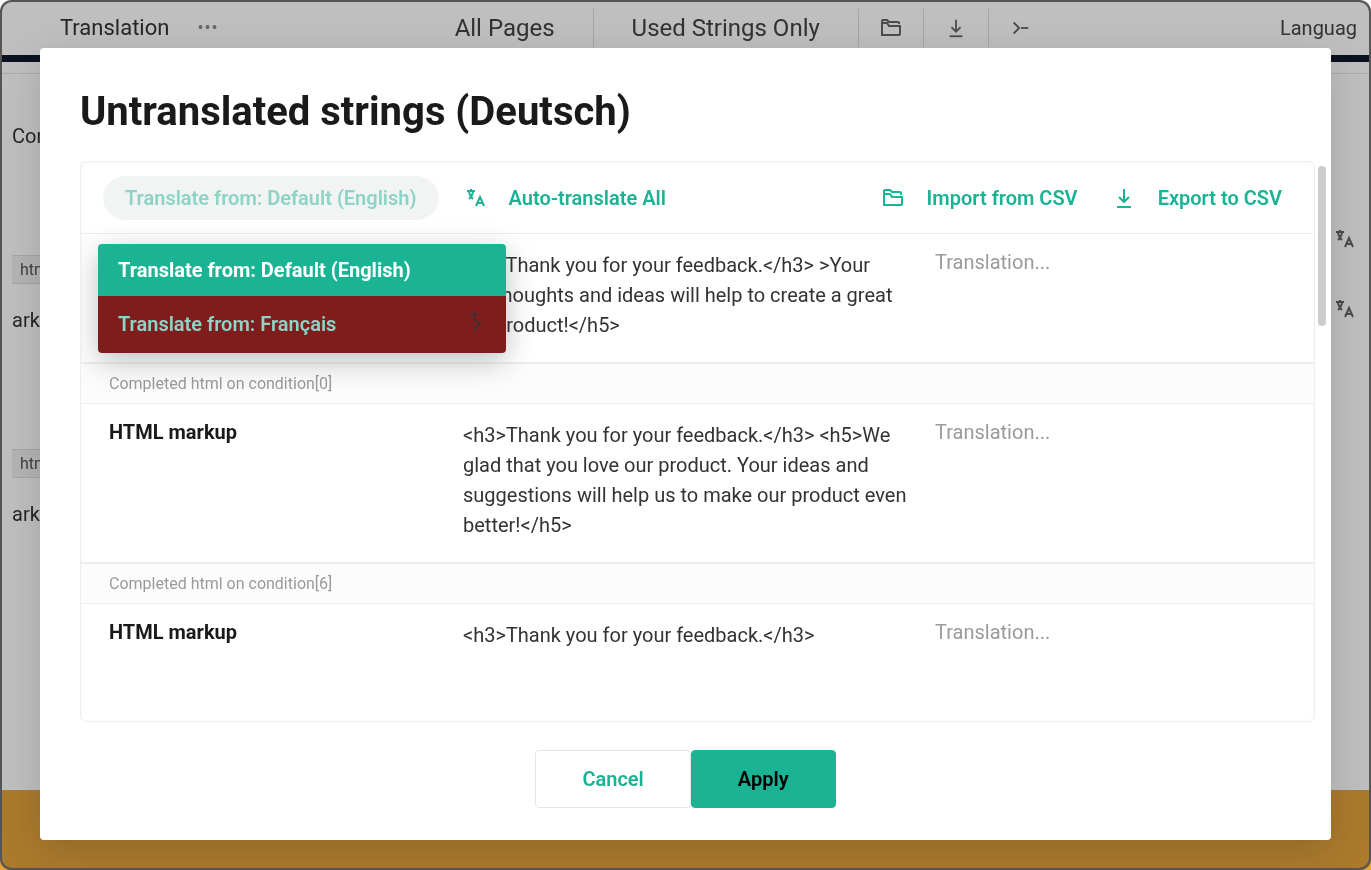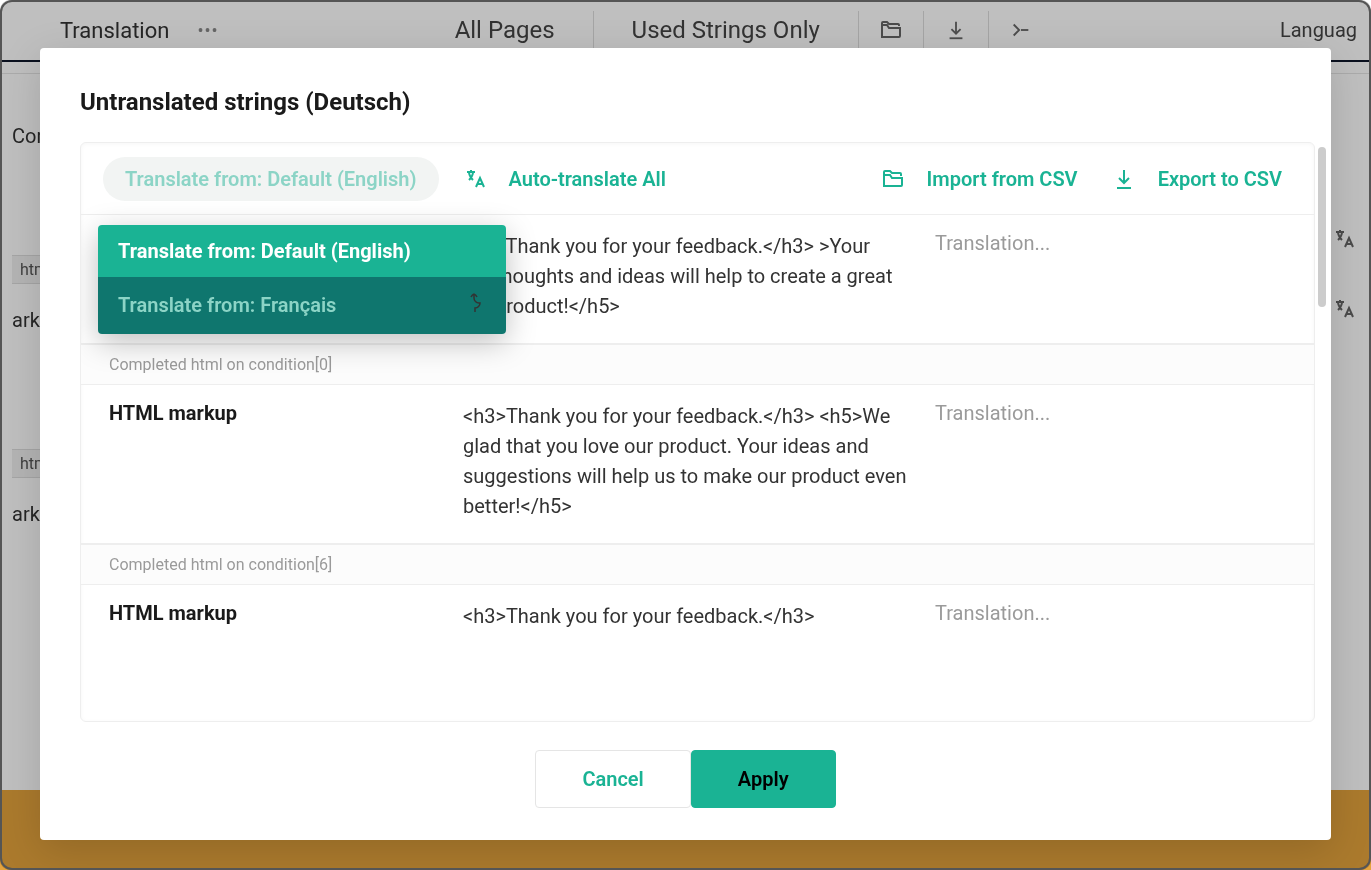--- a/index.html
+++ b/index.html
@@ -1,56 +1,56 @@
 <!DOCTYPE html>
 <html><head>
 <meta charset="utf-8">
 <style>
   * { box-sizing: border-box; margin: 0; padding: 0; }
   html, body { width: 1371px; height: 870px; overflow: hidden; font-family: -apple-system, BlinkMacSystemFont, "Segoe UI", Roboto, Helvetica, Arial, sans-serif; color: #333; }
   body { background: #fff; position: relative; }
 
   
   .bg-page { position: absolute; inset: 0; background: #fff; }
-  .bg-topbar { display: flex; align-items: center; height: 62px; padding-left: 60px; gap: 12px; border-bottom: 2px solid #0f172a; }
+  .bg-topbar { display: flex; align-items: center; height: 62px; padding-left: 60px; gap: 12px; border-bottom: 7px solid #0f172a; }
   .bg-topbar .title { font-size: 22px; color: #333; }
   .bg-topbar .dots { color: #888; font-size: 18px; letter-spacing: 1px; margin-left: 10px; padding: 6px; }
   .bg-topbar .spacer { flex: 0 0 180px; }
   .bg-topbar .item { font-size: 24px; color: #444; padding: 0 26px; }
   .bg-topbar .divider { width: 1px; height: 38px; background: #ddd; }
   .bg-topbar .iconbtn { width: 40px; height: 40px; display: flex; align-items: center; justify-content: center; color: #666; }
   .bg-topbar .right { margin-left: auto; font-size: 20px; color: #444; padding-right: 14px; }
   .bg-second { height: 12px; border-bottom: 1px solid #e5e5e5; }
   .bg-left { position: absolute; left: 0; top: 110px; font-size: 20px; color: #333; }
   .bg-left .row { padding: 14px 12px; }
   .bg-left .small { font-size: 16px; color: #555; background: #f0f0f0; border: 1px solid #ddd; border-left: none; border-radius: 0 4px 4px 0; padding: 4px 8px; }
   .bg-xicon { position: absolute; right: 8px; width: 38px; height: 38px; display: flex; align-items: center; justify-content: center; color: #666; }
   .bg-banner { position: absolute; left: 0; right: 0; bottom: 0; height: 80px; background: #e5a33c; display: flex; align-items: center; justify-content: center; color: #fff; font-size: 20px; }
 
   
   .overlay { position: absolute; inset: 0; background: rgba(0,0,0,0.25); border-radius: 10px; }
   .modal { position: absolute; left: 40px; right: 40px; top: 48px; bottom: 30px; background: #fff; border-radius: 4px; box-shadow: 0 10px 40px rgba(0,0,0,0.15); display: flex; flex-direction: column; }
-  .modal-title { font-size: 24px; font-weight: 700; padding: 40px 40px 26px; color: #1a1a1a; }
+  .modal-title { font-size: 40px; font-weight: 700; padding: 40px 40px 26px; color: #1a1a1a; }
   .modal-body { flex: 1; position: relative; padding: 0 16px 0 40px; overflow: hidden; }
   .panel { position: relative; height: 100%; background: #fff; border: 1px solid #eee; border-radius: 6px; box-shadow: 0 1px 4px rgba(0,0,0,0.04) inset; }
   .panel-scroll { position: absolute; inset: 0; overflow: hidden; }
   .scrollbar { position: absolute; right: -12px; top: 4px; width: 8px; height: 160px; background: #ccc; border-radius: 4px; }
 
   
   .toolbar { display: flex; align-items: center; height: 72px; padding: 0 22px; gap: 14px; border-bottom: 1px solid #eee; }
   .pill { display: inline-flex; align-items: center; height: 44px; padding: 0 22px; border-radius: 22px; background: #f2f4f3; color: #8cd4c6; font-size: 20px; font-weight: 600; position: relative; }
   .tool { display: inline-flex; align-items: center; gap: 22px; color: #1ab394; font-size: 20px; font-weight: 600; padding: 6px 10px; }
   .tool svg { flex-shrink: 0; }
   .tool-spacer { flex: 1; }
 
   
   .dropdown { position: absolute; left: -5px; top: 68px; width: 408px; background: #fff; border-radius: 4px; box-shadow: 0 8px 30px rgba(0,0,0,0.25); z-index: 50; overflow: hidden; }
   .dropdown .opt { padding: 14px 20px; font-size: 20px; display: flex; align-items: center; }
   .dropdown .opt.active { background: #1ab394; color: #fff; font-weight: 700; }
-  .dropdown .opt.hover { background: #0f766e; }
+  .dropdown .opt.hover { background: #7f1d1d; }
   .cursor { margin-left: auto; }
 
   
   .section-head { padding: 10px 28px; color: #9a9a9a; font-size: 16px; border-top: 1px solid #eee; border-bottom: 1px solid #eee; background: #fcfcfc; }
   .row3 { display: grid; grid-template-columns: 340px 1fr 355px; gap: 14px; padding: 16px 24px 22px 28px; font-size: 20px; border-bottom: 1px solid #eee; }
   .row3:last-child { border-bottom: none; }
   .row3 .label { font-weight: 700; color: #1a1a1a; }
   .row3 .src { color: #333; line-height: 1.5; word-break: break-word; }
   .row3 .trn { color: #9a9a9a; }
   .first-row .src { padding-left: 32px; }

